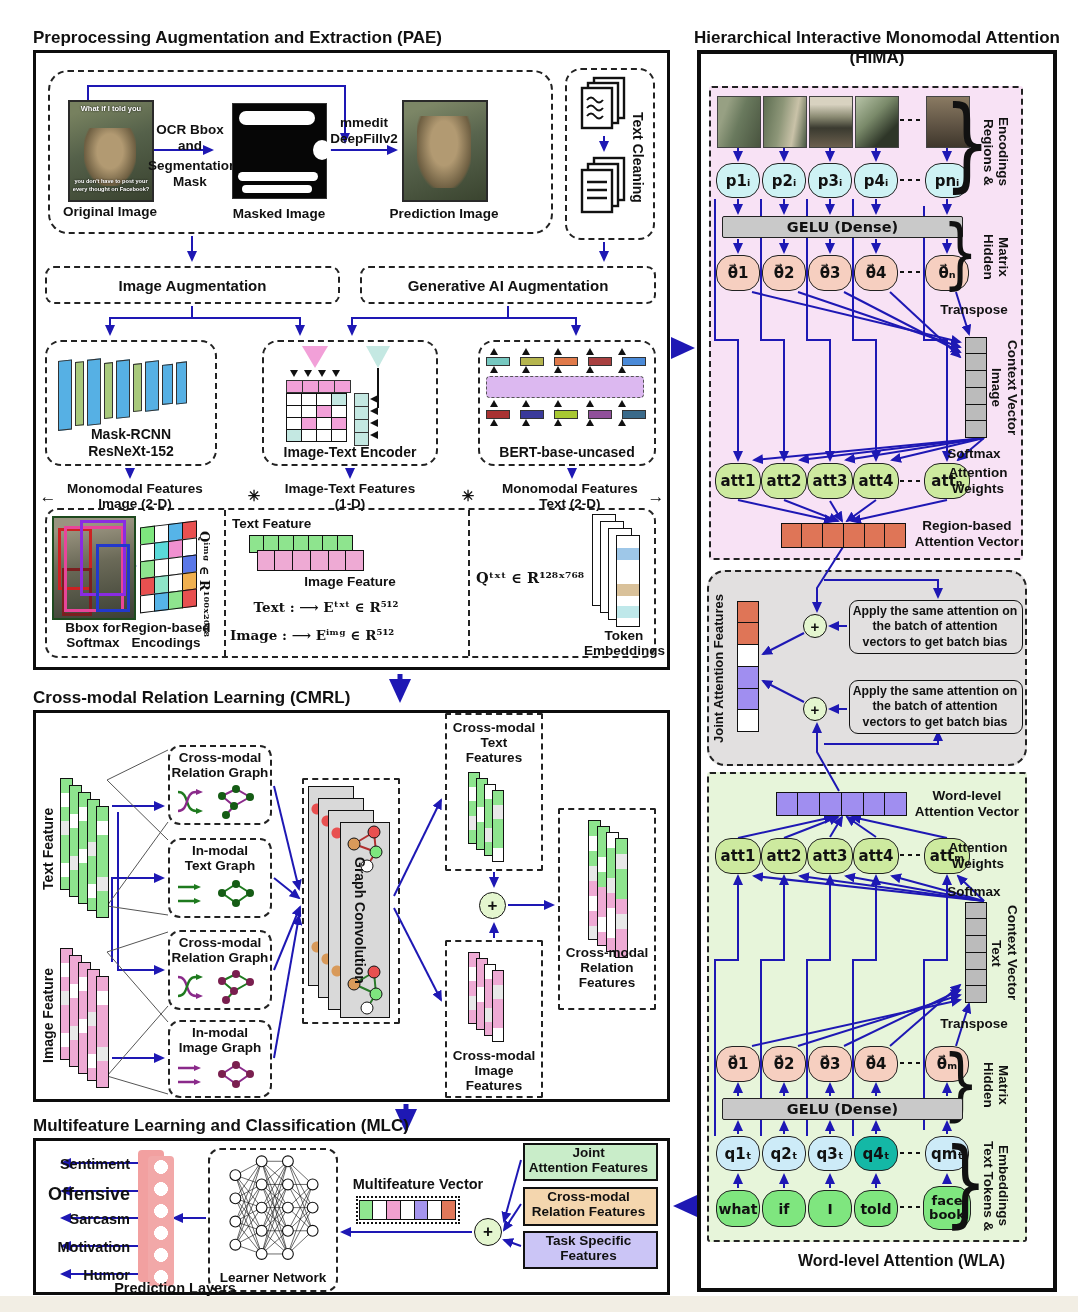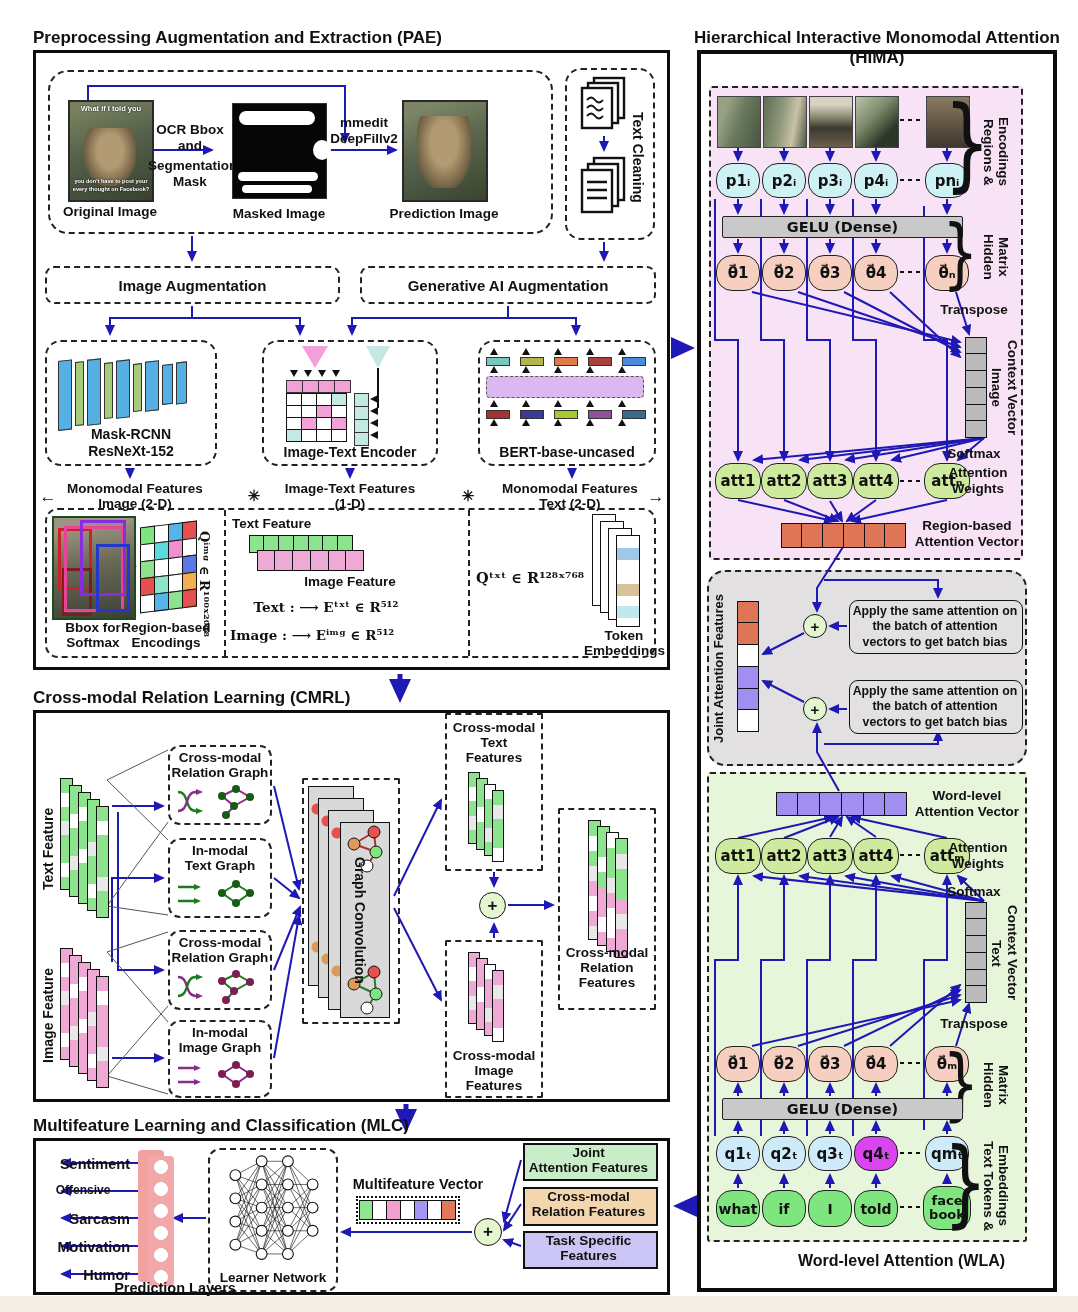--- a/index.html
+++ b/index.html
@@ -419,21 +419,21 @@
     <i style="left:27px;top:18px;width:13px;height:120px;background:linear-gradient(#8ee48e 0 15px,#e8e8e8 15px 30px,#8ee48e 30px 60px,#eeaad4 60px 75px,#e8e8e8 75px 90px,#eeaad4 90px 120px)"></i>
   </div>
   <div class="t" style="left:558px;top:945px;width:98px">Cross-modal</div>
   <div class="t" style="left:558px;top:960px;width:98px">Relation</div>
   <div class="t" style="left:558px;top:975px;width:98px">Features</div>
 
   <div class="t big" style="left:33px;top:1116px;width:520px">Multifeature Learning and Classification (MLC)</div>
   <div class="sec" style="left:33px;top:1138px;width:637px;height:157px"></div>
 
   <div class="t" style="left:36px;top:1156px;width:94px;text-align:right;font-size:14.5px">Sentiment</div>
-  <div class="t" style="left:36px;top:1184px;width:94px;text-align:center;font-size:12px">Offensive</div>
+  <div class="t" style="left:36px;top:1184px;width:94px;text-align:right;font-size:18px">Offensive</div>
   <div class="t" style="left:36px;top:1211px;width:94px;text-align:right;font-size:14.5px">Sarcasm</div>
   <div class="t" style="left:36px;top:1239px;width:94px;text-align:right;font-size:14.5px">Motivation</div>
   <div class="t" style="left:36px;top:1267px;width:94px;text-align:right;font-size:14.5px">Humor</div>
 
   <div class="ic" style="left:138px;top:1150px;width:26px;height:132px;background:#f2a0a0;border-radius:4px"></div>
   <div class="ic" style="left:148px;top:1156px;width:26px;height:130px;background:#f2a8a8;border-radius:4px;background-image:radial-gradient(circle 7px at 13px 11px,#fff 98%,transparent),radial-gradient(circle 7px at 13px 33px,#fff 98%,transparent),radial-gradient(circle 7px at 13px 55px,#fff 98%,transparent),radial-gradient(circle 7px at 13px 77px,#fff 98%,transparent),radial-gradient(circle 7px at 13px 99px,#fff 98%,transparent),radial-gradient(circle 7px at 13px 121px,#fff 98%,transparent)"></div>
   <div class="t" style="left:100px;top:1280px;width:150px;font-size:14.5px">Prediction Layers</div>
 
   <div class="sub" style="left:208px;top:1148px;width:130px;height:144px;border-radius:12px"></div>
   <svg class="ic" style="left:212px;top:1152px" width="124" height="112" viewBox="0 0 136 145">
@@ -593,21 +593,21 @@
   <div class="node" style="left:854px;top:1046px;width:44px;height:36px;background:#f6cfc0">θ⃗4</div>
   <div class="node" style="left:925px;top:1046px;width:44px;height:36px;background:#f6cfc0">θ⃗ₘ</div>
   <div class="brace" style="left:938px;top:1038px;font-size:72px;line-height:90px">}</div>
   <div class="t vlr" style="left:980px;top:1042px;height:86px;width:34px"><span>Hidden</span><br><span>Matrix</span></div>
 
   <div class="node" style="left:722px;top:1098px;width:241px;height:22px;background:#c9c9c9;border-radius:2px;font-size:14.5px">GELU (Dense)</div>
 
   <div class="node" style="left:716px;top:1136px;width:44px;height:35px;background:#cdebf8">q1ₜ</div>
   <div class="node" style="left:762px;top:1136px;width:44px;height:35px;background:#cdebf8">q2ₜ</div>
   <div class="node" style="left:808px;top:1136px;width:44px;height:35px;background:#cdebf8">q3ₜ</div>
-  <div class="node" style="left:854px;top:1136px;width:44px;height:35px;background:#d946ef">q4ₜ</div>
+  <div class="node" style="left:854px;top:1136px;width:44px;height:35px;background:#14b8a6">q4ₜ</div>
   <div class="node" style="left:925px;top:1136px;width:44px;height:35px;background:#cdebf8">qmₜ</div>
 
   <div class="node" style="left:716px;top:1190px;width:44px;height:37px;background:#7fe67f;font-size:14px">what</div>
   <div class="node" style="left:762px;top:1190px;width:44px;height:37px;background:#7fe67f;font-size:14px">if</div>
   <div class="node" style="left:808px;top:1190px;width:44px;height:37px;background:#7fe67f;font-size:14px">I</div>
   <div class="node" style="left:854px;top:1190px;width:44px;height:37px;background:#7fe67f;font-size:14px">told</div>
   <div class="node" style="left:923px;top:1186px;width:48px;height:44px;background:#7fe67f;font-size:13px;line-height:1.05;padding:0 3px">face book</div>
   <div class="brace" style="left:938px;top:1130px;font-size:86px;line-height:104px">}</div>
   <div class="t vlr" style="left:980px;top:1132px;height:108px;width:34px"><span>Text Tokens &amp;</span><br><span>Embeddings</span></div>
 

